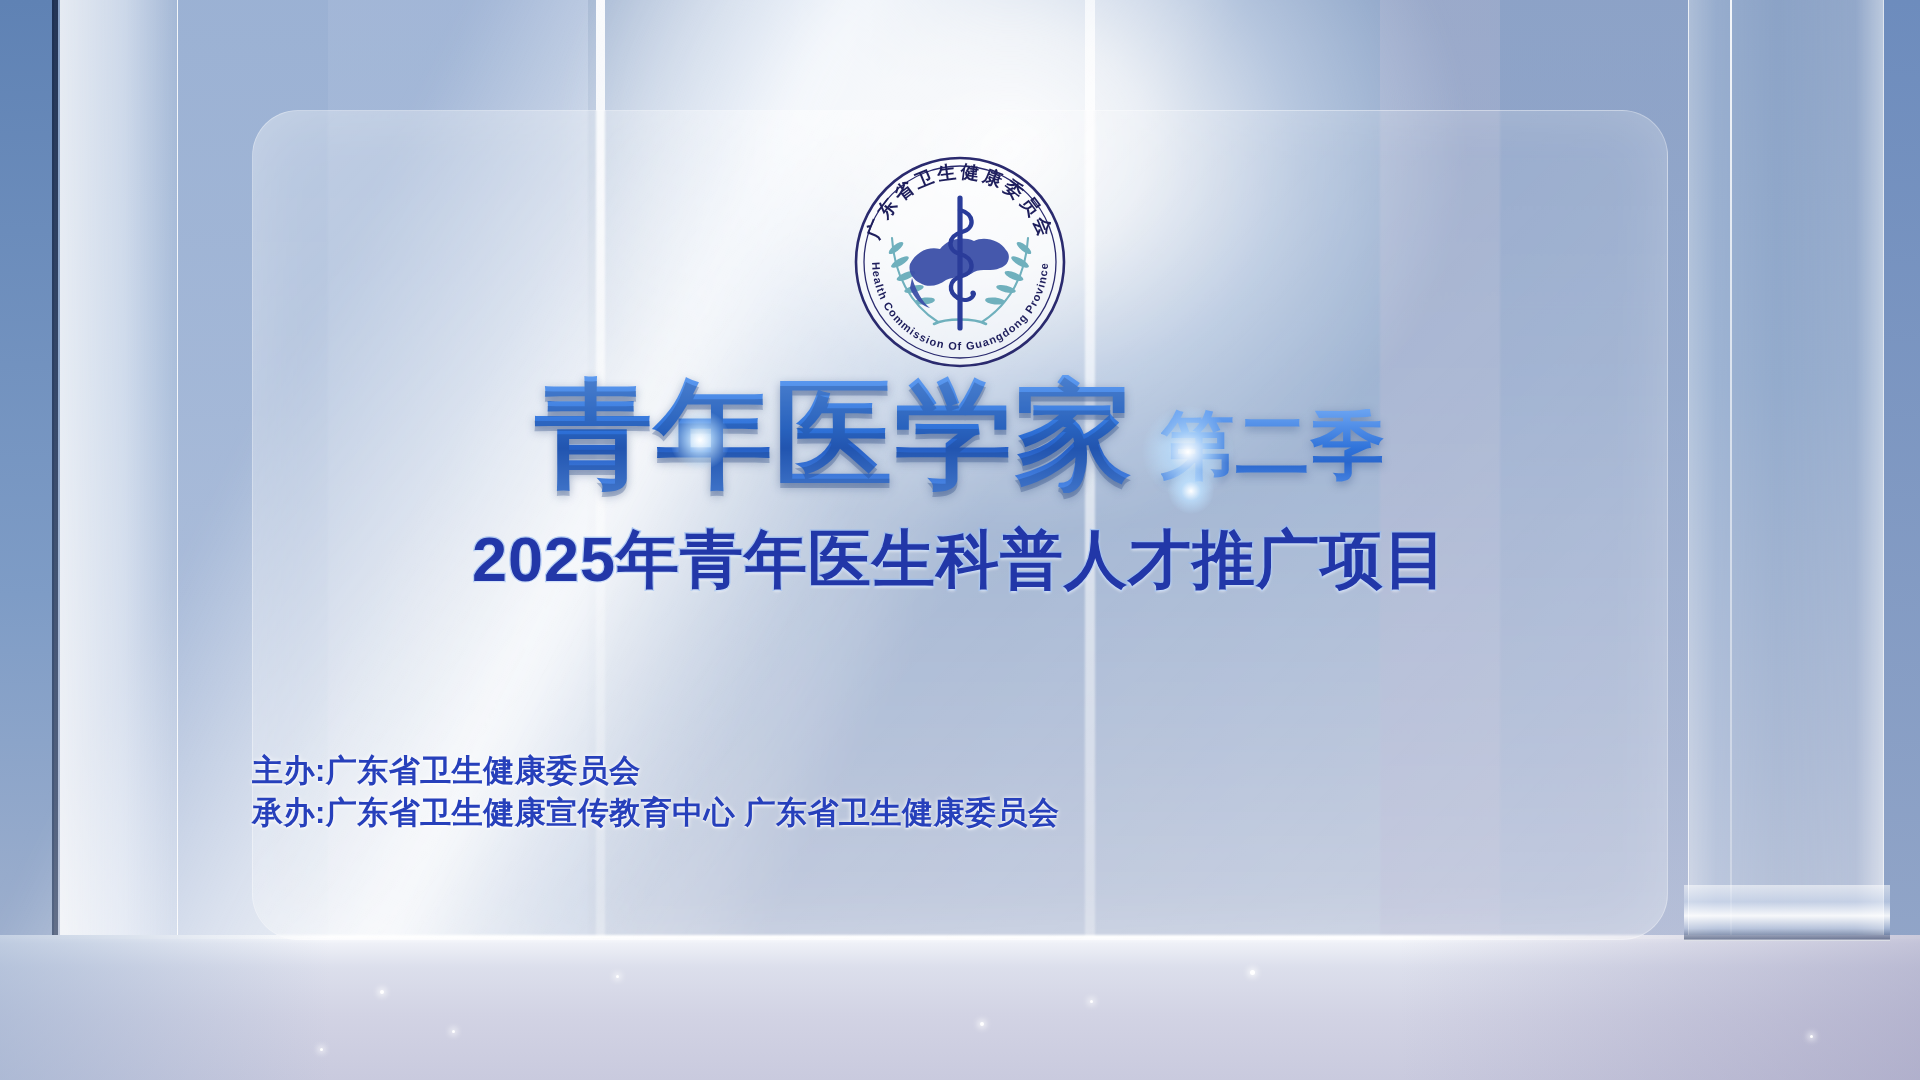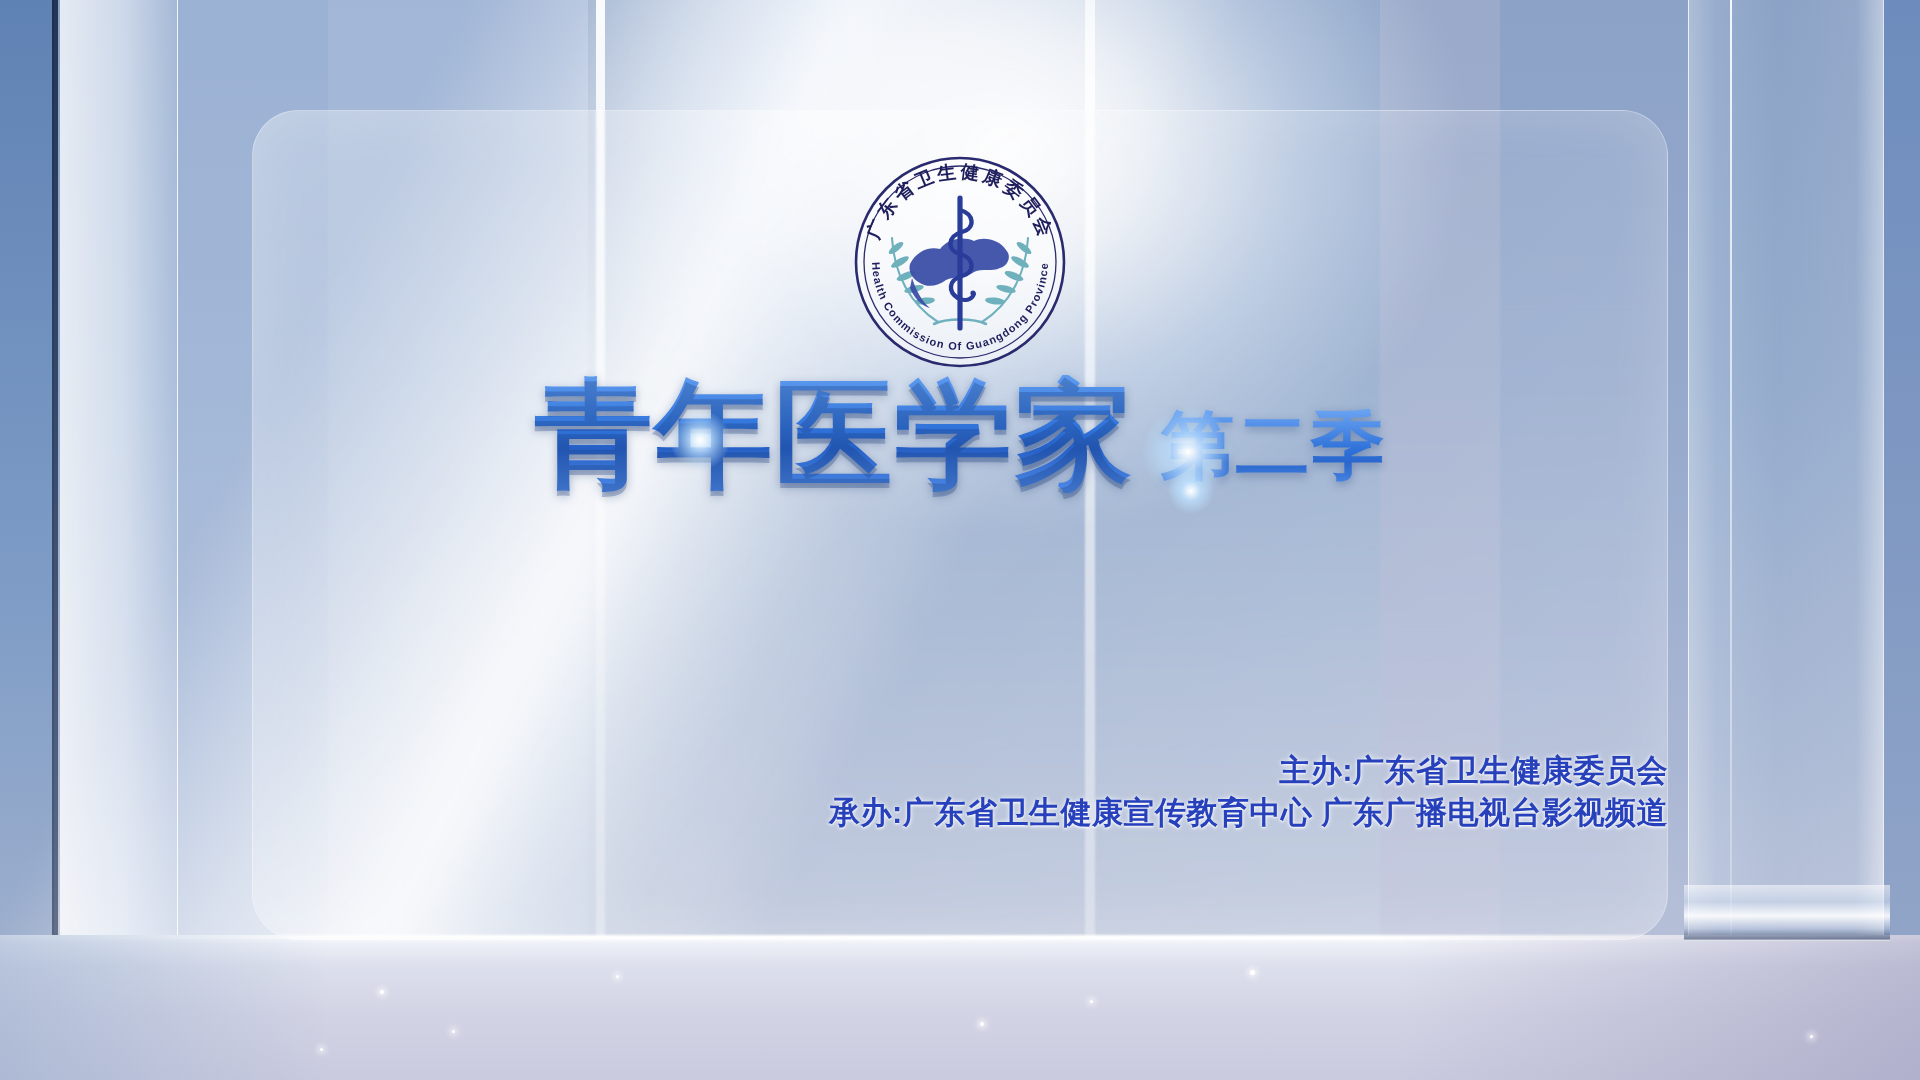--- a/index.html
+++ b/index.html
@@ -178,21 +178,21 @@
     font-size:63px;line-height:1;font-weight:700;letter-spacing:1px;
     color:#2237a8;
     -webkit-text-stroke:2.5px rgba(150,185,240,.75);
     paint-order:stroke fill;
     text-shadow:0 2px 3px rgba(255,255,255,.55);
     white-space:nowrap;
   }
 
   
   .credits{
-    position:absolute;left:0;right:0;top:640px;text-align:right;
+    position:absolute;left:0;right:0;top:640px;text-align:left;
     color:#2740bb;font-weight:700;
   }
   .credit-line{
     font-size:31px;line-height:1.36;letter-spacing:.5px;white-space:nowrap;
     text-shadow:0 0 5px rgba(255,255,255,.95),0 1px 2px rgba(255,255,255,.9);
   }
 
   
   .spark{position:absolute;background:#fff;border-radius:50%;
     box-shadow:0 0 6px 2px rgba(255,255,255,.9);}
@@ -299,24 +299,25 @@
         <path d="M108,146 C114,150 122,148 124,142" fill="none" stroke="#2a3c9a" stroke-width="4" stroke-linecap="round"></path>
         <circle cx="123" cy="141" r="2.6" fill="#2a3c9a"></circle>
       </svg>
     </div>
 
     <div class="title-row">
       <div class="main-title">青年医学家</div>
       <div class="season">第二季</div>
     </div>
 
+    <div class="sub-title">2025年青年医生科普人才推广项目</div>
 
     <div class="credits">
       <div class="credit-line">主办:广东省卫生健康委员会</div>
-      <div class="credit-line">承办:广东省卫生健康宣传教育中心  广东广播电视台影视频道</div>
+      <div class="credit-line">承办:广东省卫生健康宣传教育中心  广东省卫生健康委员会</div>
     </div>
 
     <div class="lens" style="left:418px;top:300px;width:60px;height:60px;"></div>
     <div class="lens" style="left:890px;top:296px;width:92px;height:92px;"></div>
     <div class="lens" style="left:916px;top:358px;width:46px;height:46px;"></div>
   </div>
 
 </div>
 
 </body></html>

